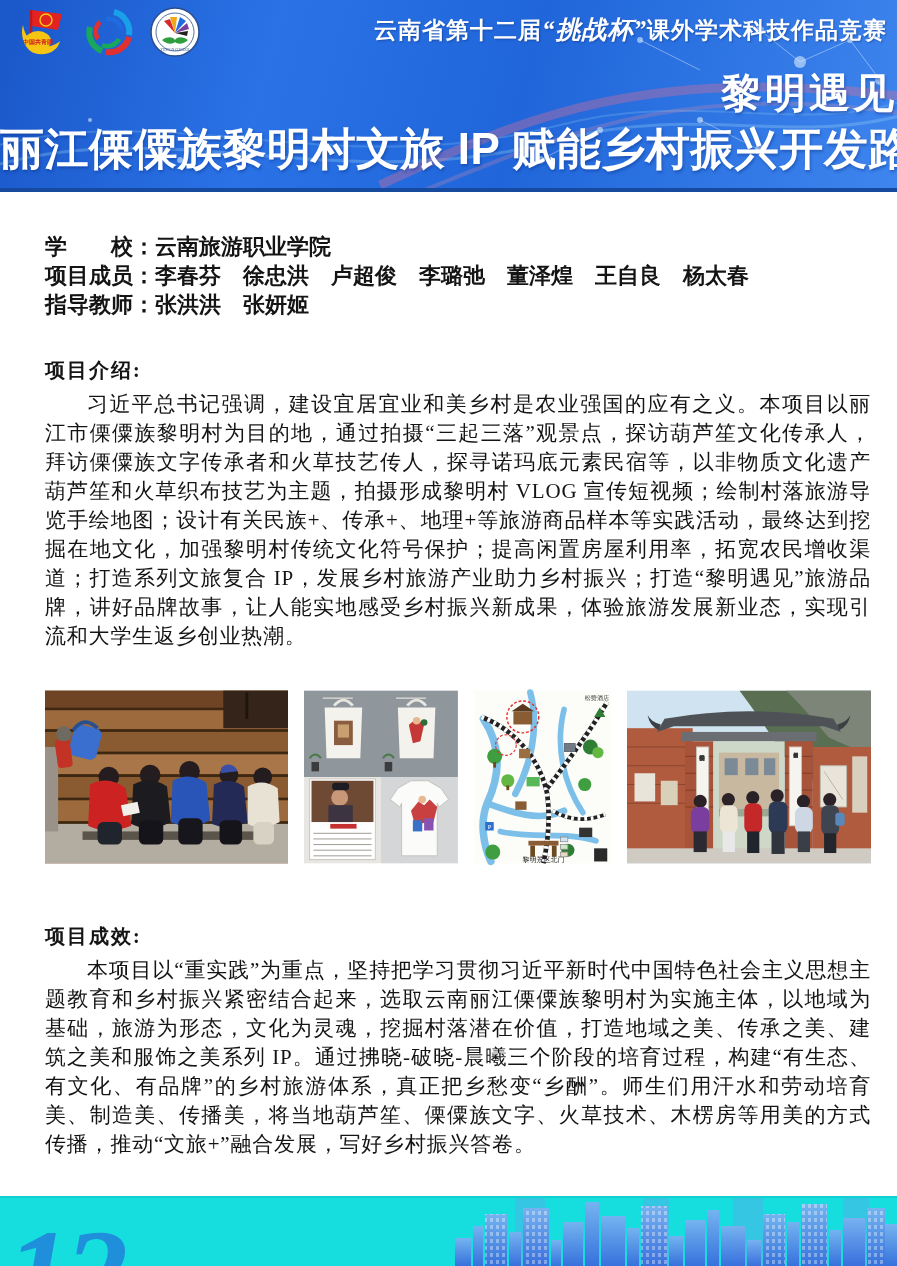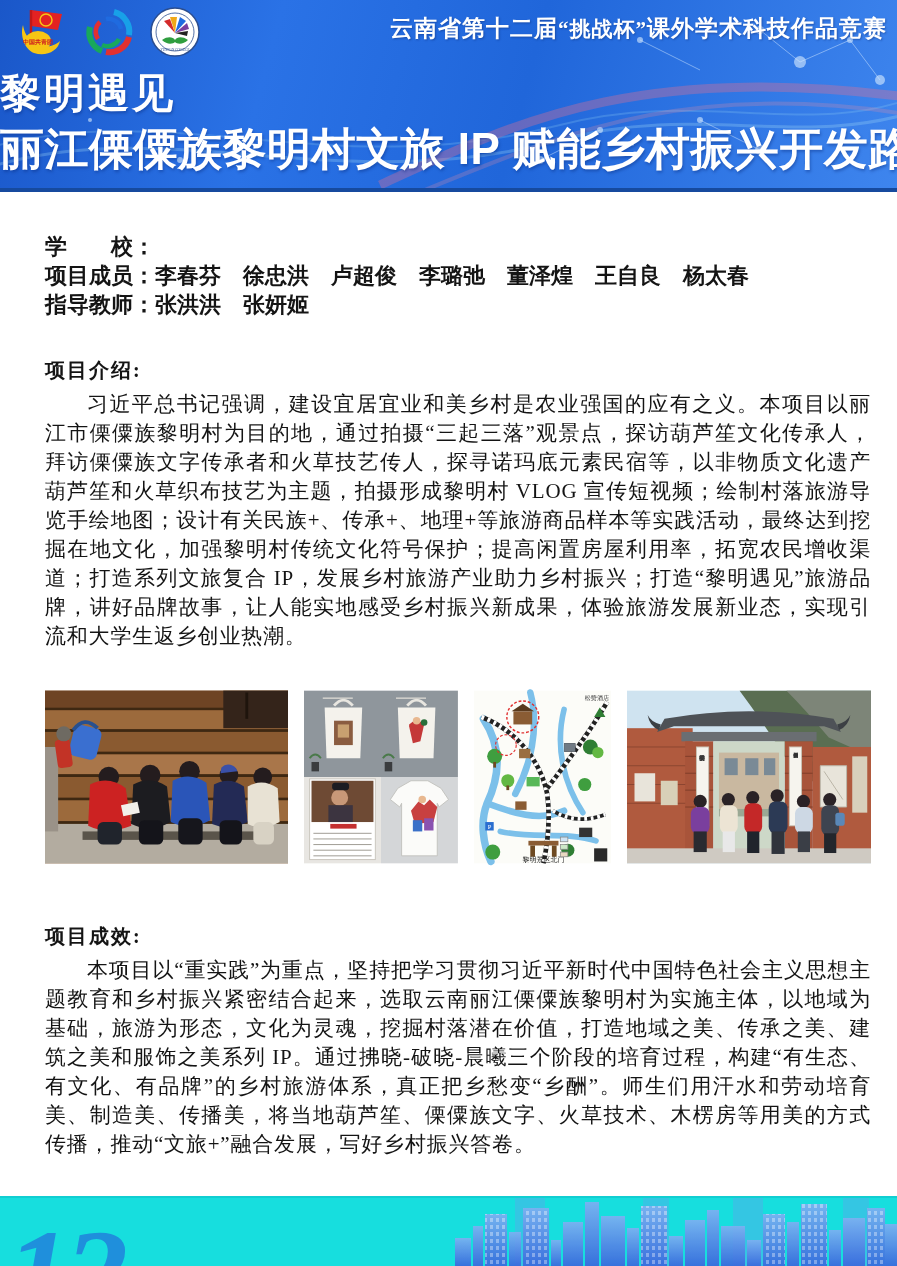--- a/index.html
+++ b/index.html
@@ -19,24 +19,24 @@
   }
   .header-decor { position:absolute; inset:0; pointer-events:none; }
   .logo-row { position:absolute; top:7px; left:18px; display:flex; gap:16px; align-items:center; }
   .logo { width:50px; height:50px; display:block; }
   .competition {
     position:absolute; top:13px; right:10px;
     color:#ffffff; font-family:"Liberation Sans","DejaVu Sans",sans-serif;
     font-weight:900; font-size:23px; letter-spacing:1px; white-space:nowrap;
     text-shadow:1px 1px 2px rgba(10,40,110,.45);
   }
-  .competition .cup { font-family:"Liberation Serif",serif; font-size:21px; }
+  .competition .cup { font-style:italic; font-family:"Liberation Serif",serif; font-size:25px; }
   .main-title {
     position:absolute; top:66px; left:0; width:100%;
-    text-align:left; color:#ffffff; font-size:41px; font-weight:900;
+    text-align:right; color:#ffffff; font-size:41px; font-weight:900;
     font-family:"Liberation Sans","DejaVu Sans",sans-serif;
     text-shadow:1px 2px 3px rgba(8,40,120,.4); letter-spacing:3px;
   }
   .sub-title {
     position:absolute; top:120px; left:0; width:100%;
     text-align:center; color:#ffffff; font-size:44px; font-weight:900;
     font-family:"Liberation Sans","DejaVu Sans",sans-serif;
     white-space:nowrap; letter-spacing:0.5px;
     text-shadow:1px 2px 3px rgba(8,40,120,.4);
   }
@@ -141,20 +141,21 @@
 
     <div class="main-title">黎明遇见</div>
     <div class="sub-title">丽江傈僳族黎明村文旅 IP 赋能乡村振兴开发路径探究</div>
   </div>
 
   <div class="content">
 
     <div class="info-block">
       <div class="info-row">
         <span class="label">学　　校：</span>
+        <span class="value">云南旅游职业学院</span>
       </div>
       <div class="info-row">
         <span class="label">项目成员：</span>
         <span class="value">李春芬　徐忠洪　卢超俊　李璐弛　董泽煌　王自良　杨太春</span>
       </div>
       <div class="info-row">
         <span class="label">指导教师：</span>
         <span class="value">张洪洪　张妍姬</span>
       </div>
     </div>

